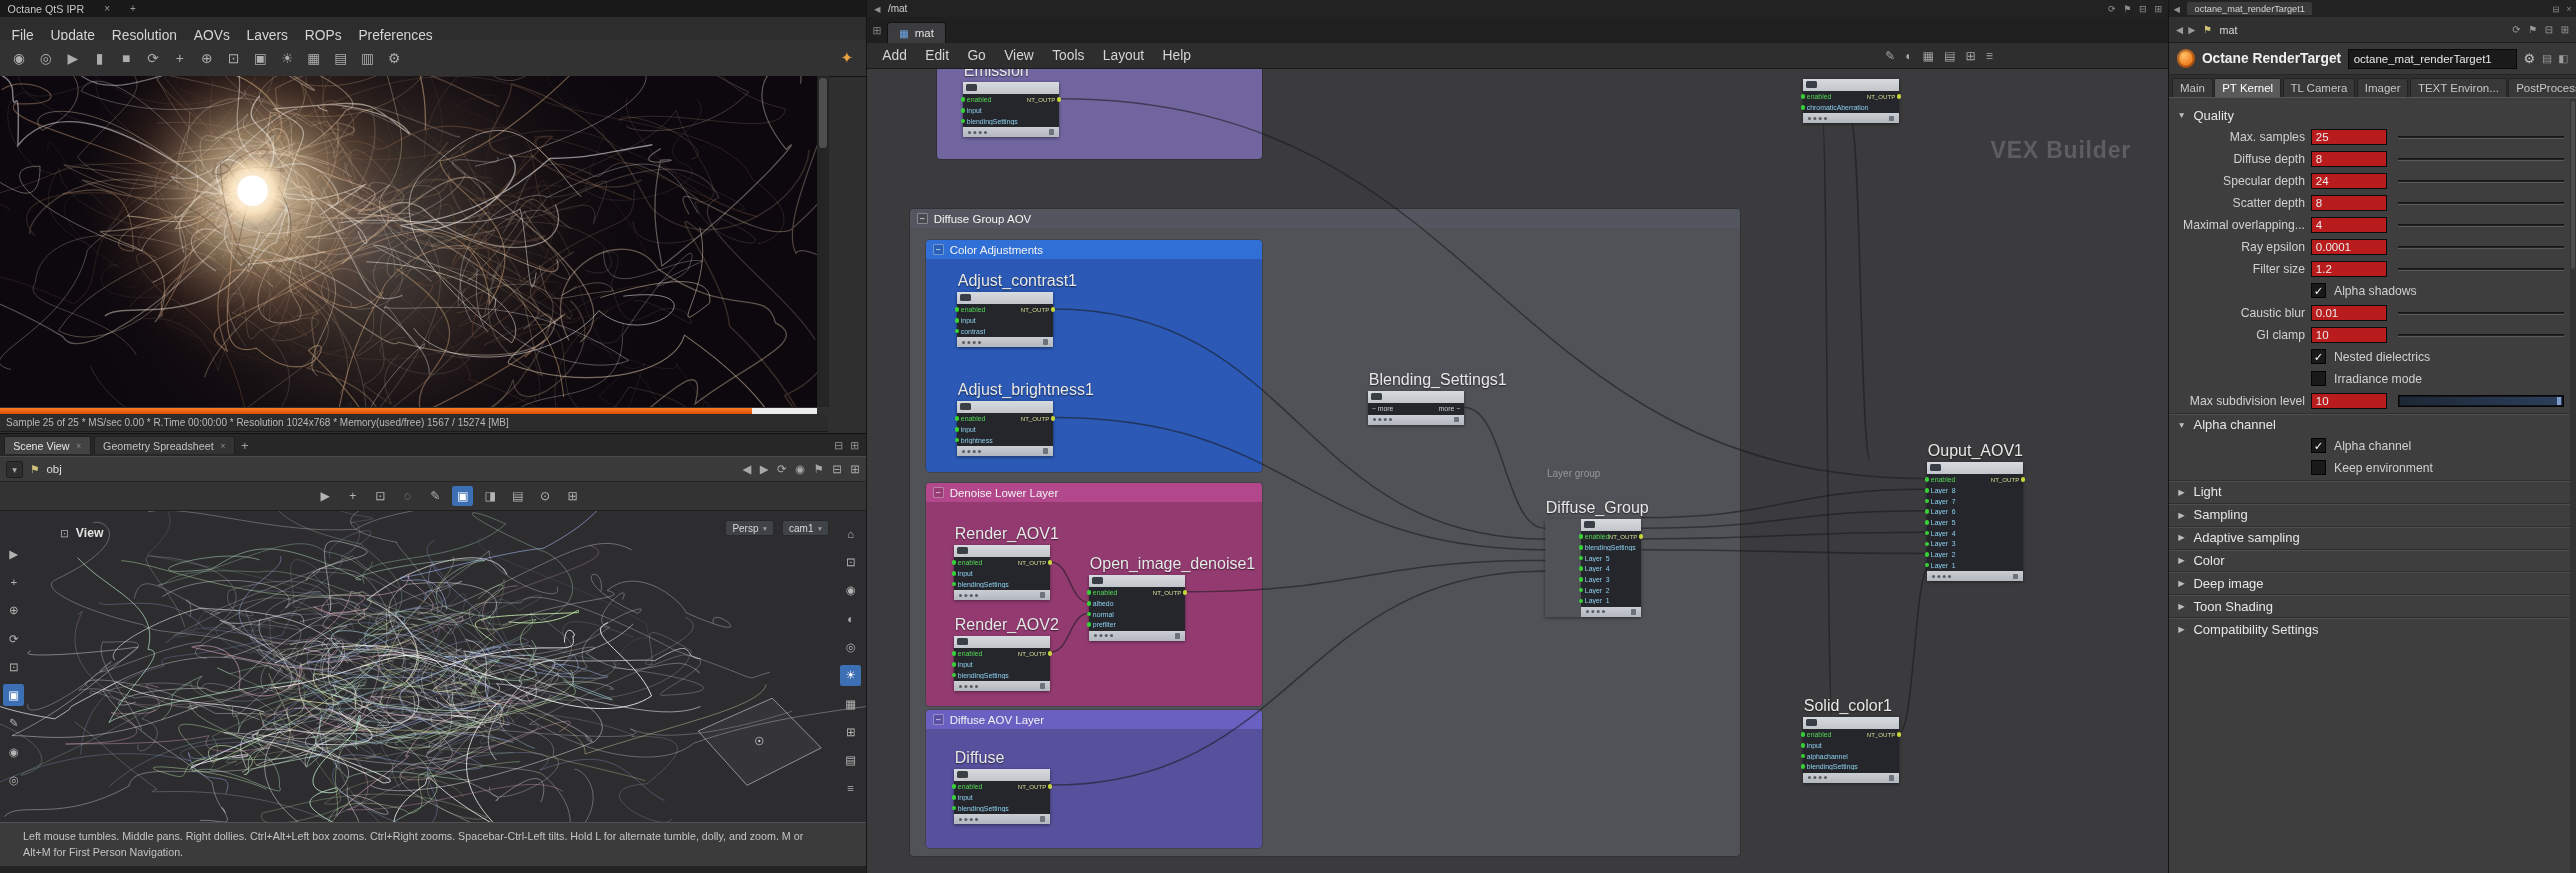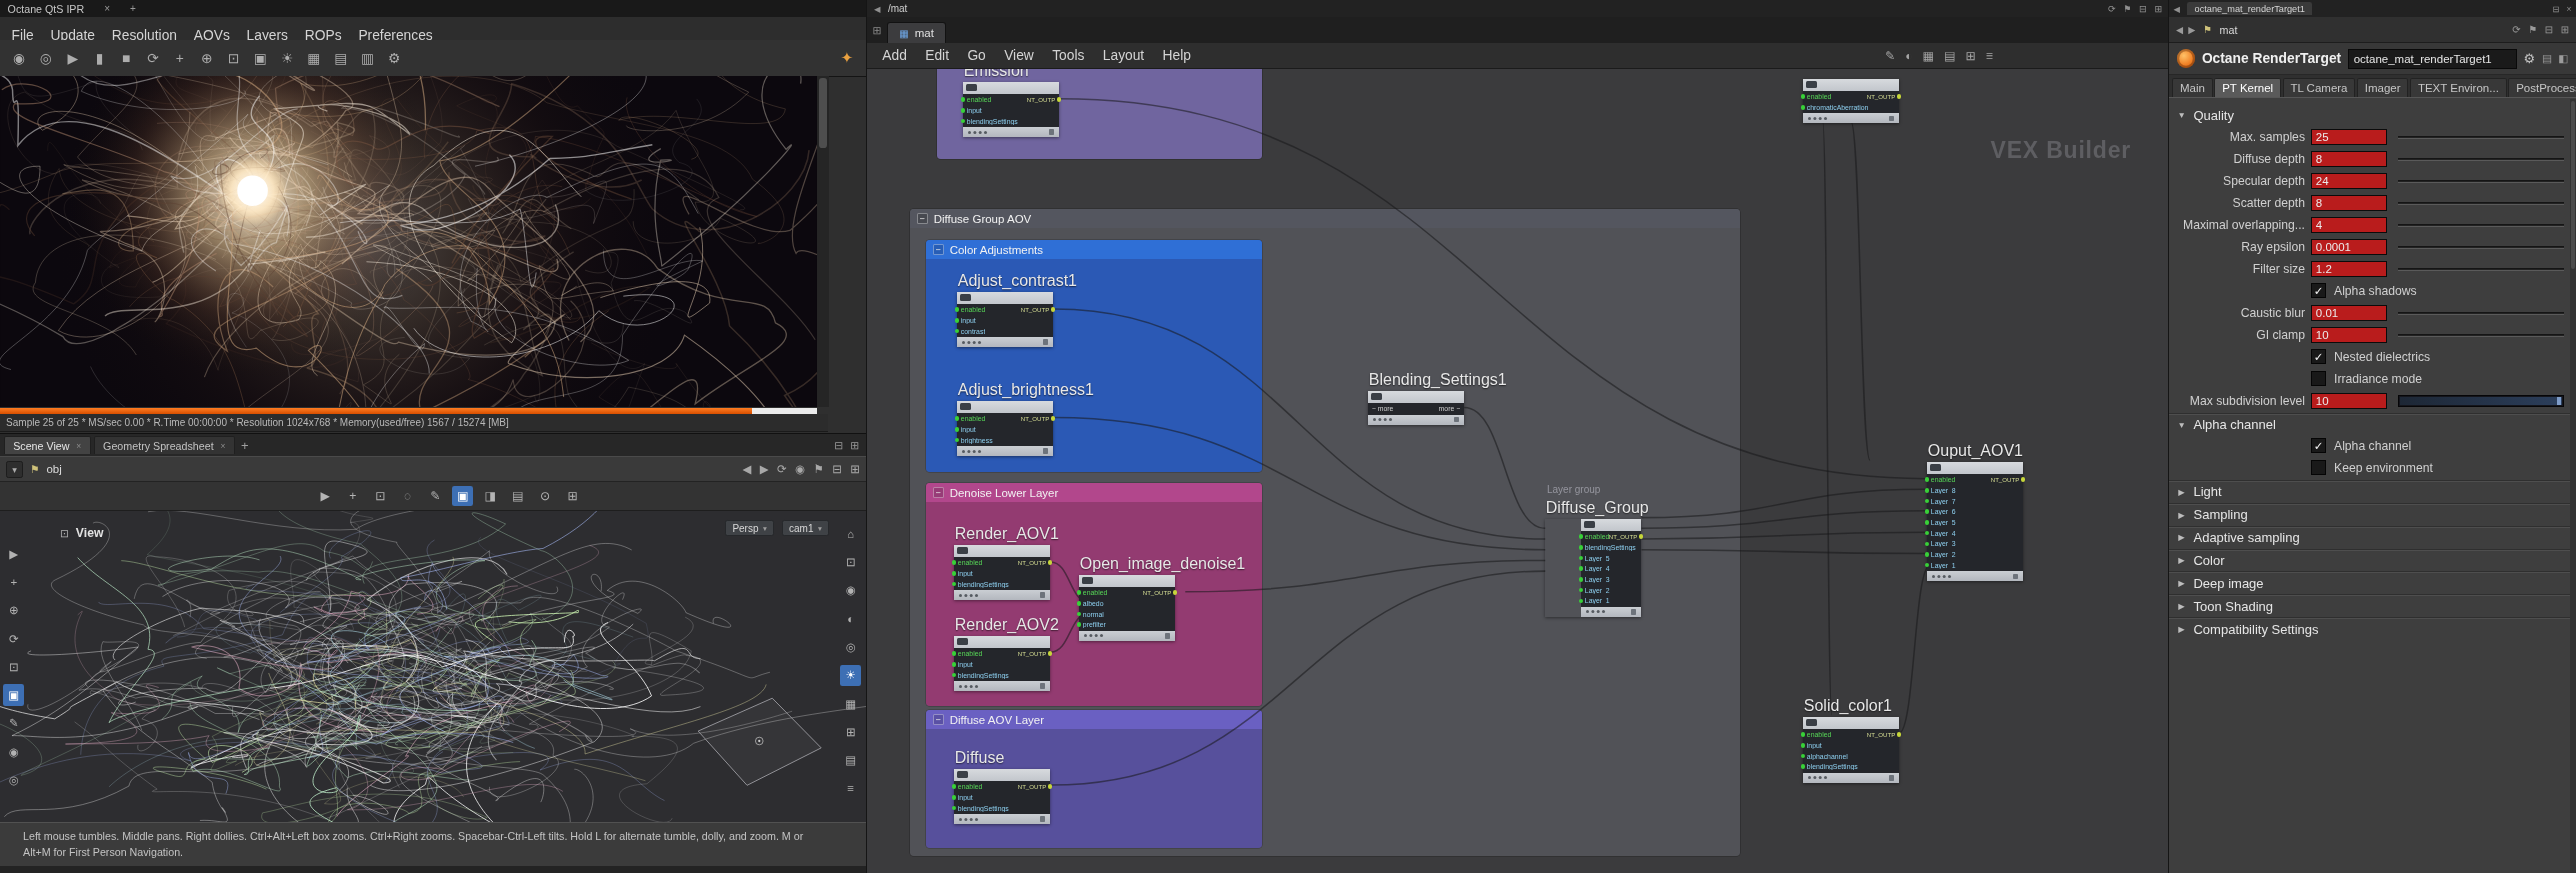--- a/index.html
+++ b/index.html
@@ -83,21 +83,21 @@
   .net-menu-icons { margin-left:auto; display:flex; gap:10px; color:#a6a6a6; font-size:12.2px; padding-right:170px; }
   .net-canvas { position:absolute; top:69px; left:0; right:0; bottom:0; background:#3b3b3d; overflow:hidden; }
   .net-watermark { position:absolute; right:38px; top:68px; font-size:23px; font-weight:bold; color:#5e5e62;
                    letter-spacing:0.8px; z-index:0; }
   .ngroup { position:absolute; border-radius:3.8px; box-shadow:0 0 0 0.8px rgba(0,0,0,0.22); z-index:1; }
   .ngroup-header { height:19px; display:flex; align-items:center; gap:6.1px; padding:0 6.9px; border-radius:3.8px 3.8px 0 0;
                    color:#f2f2f2; font-size:11.5px; }
   .ngroup-min { font-size:9.2px; color:#ececec; width:10.7px; height:10.7px; border:0.8px solid rgba(255,255,255,0.35);
                 display:grid; place-items:center; border-radius:1.5px; background:rgba(0,0,0,0.15); }
   .wires { position:absolute; left:0; top:0; z-index:2; pointer-events:none; }
-  .nghost { position:absolute; z-index:3; font-size:10px; color:rgba(215,215,228,0.5); white-space:nowrap;margin-top:16px; }
+  .nghost { position:absolute; z-index:3; font-size:10px; color:rgba(215,215,228,0.5); white-space:nowrap; }
   .nnode { position:absolute; width:96px; z-index:3; box-shadow:0 0.8px 3.1px rgba(0,0,0,0.45); }
   .nnode-label { position:absolute; bottom:100%; left:0.8px; margin-bottom:2.3px; font-size:16px; color:#e8e8e8;
                  white-space:nowrap; text-shadow:0 0.8px 1.5px rgba(0,0,0,0.6); }
   .nnode-title { height:11.5px; background:linear-gradient(#d7dade,#c2c6cc); display:flex; align-items:center; padding:0 3.1px; gap:3.1px; }
   .nicon { width:10.7px; height:6.9px; background:#3a3f46; border-radius:1.5px; }
   .nnode-body { background:#24262b; padding:0.8px 0; }
   .nrow { height:10.7px; display:flex; align-items:center; font-size:6.9px; padding:0 3.8px; gap:3.1px; color:#8ed0f0; position:relative; }
   .nrow-text.green { color:#57d657; }
   .nrow-text { white-space:nowrap; overflow:hidden; }
   .ndot { position:absolute; width:4.6px; height:4.6px; border-radius:50%; background:#38d038; top:3.1px; }
@@ -828,21 +828,21 @@
             <div class="nrow">
               <span class="ndot in"></span>
               <span class="nrow-text">blendingSettings</span>
             </div>
           </div>
           <div class="nnode-footer">
             <span class="fdots"></span>
             <span class="fsq"></span>
           </div>
         </div>
-        <div class="nnode" style="left: 212px; top: 506px; text-align: center;">
+        <div class="nnode" style="left: 222px; top: 506px; text-align: center;">
           <div class="nnode-label">Open_image_denoise1</div>
           <div class="nnode-title">
             <span class="nicon"></span>
           </div>
           <div class="nnode-body">
             <div class="nrow">
               <span class="ndot in"></span>
               <span class="nrow-text green">enabled</span>
               <span class="nout">NT_OUTP</span>
               <span class="ndot out"></span>

